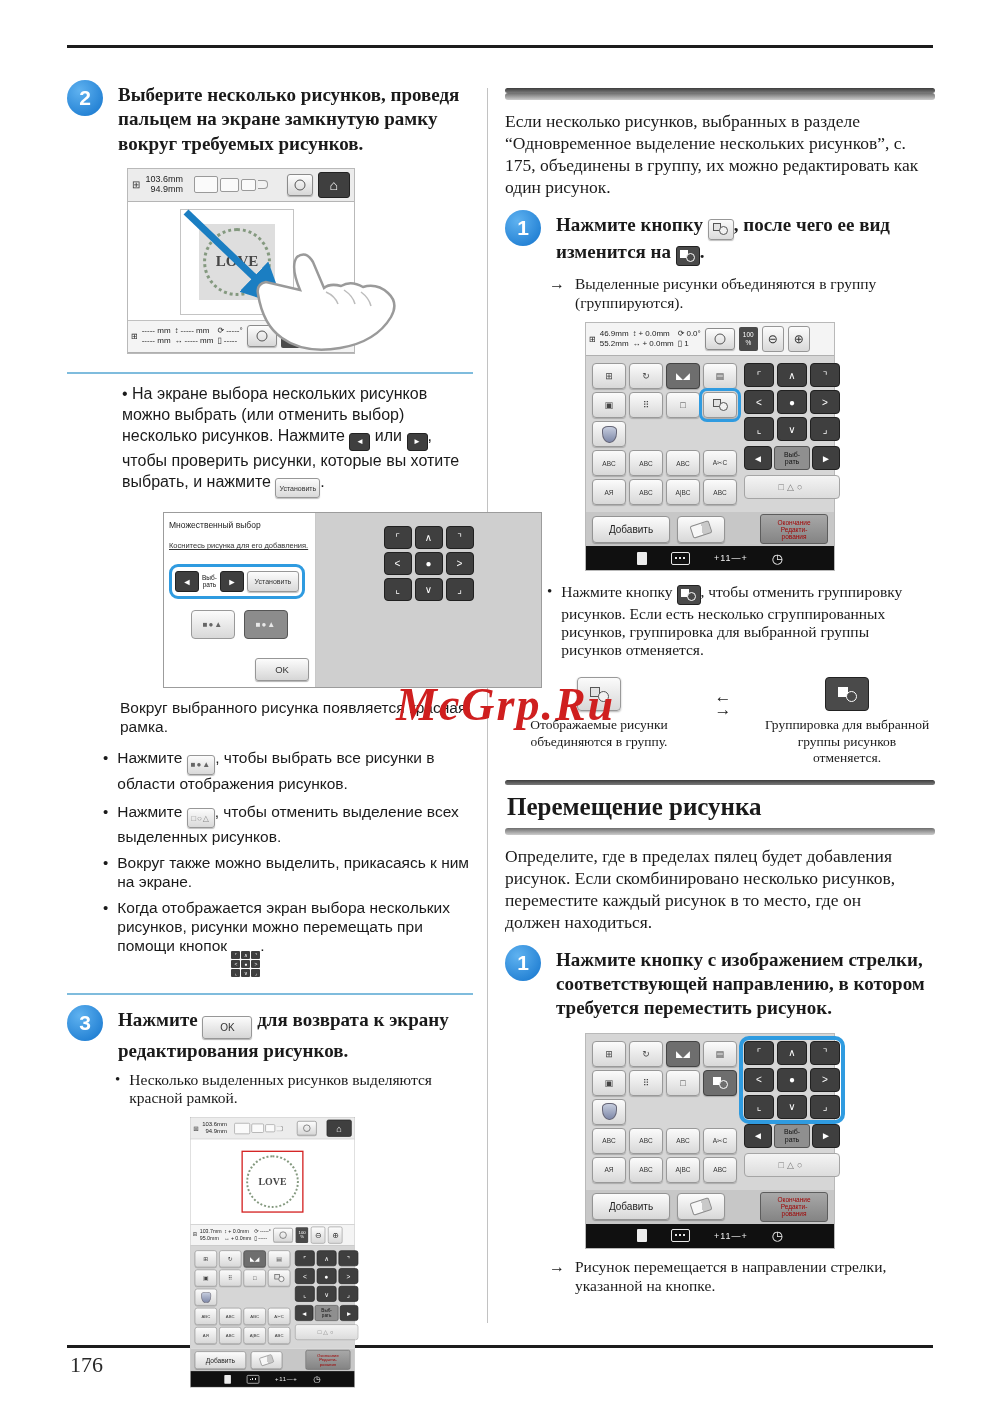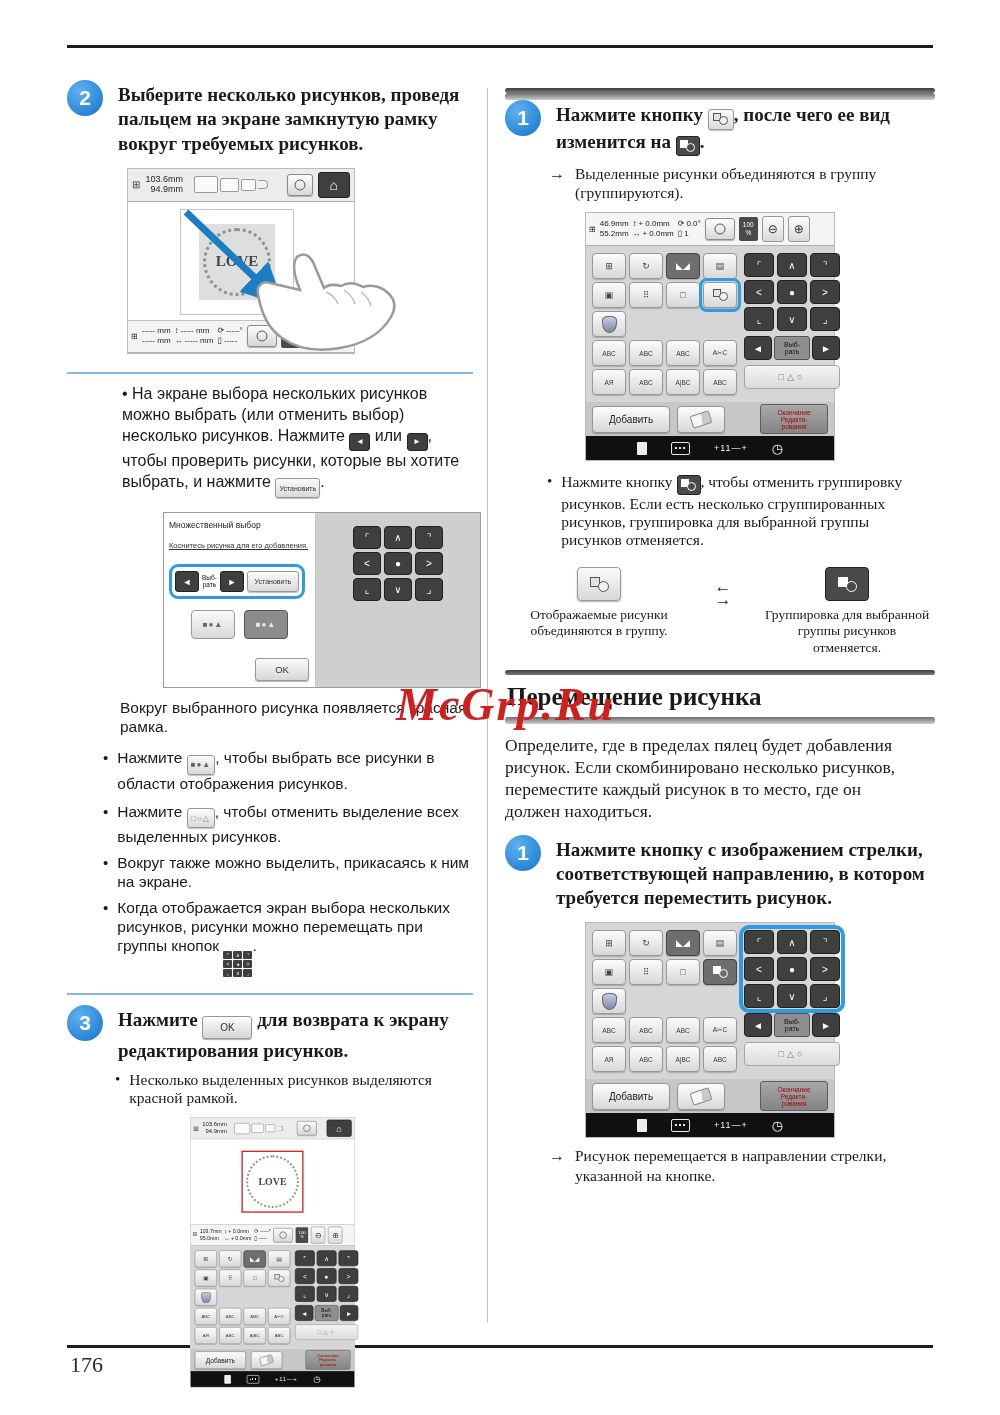--- a/index.html
+++ b/index.html
@@ -122,21 +122,21 @@
   .v-pad .tb-group .ic-group::after{border-color:#fff;background:#6e6e6e;}
 
   
   #shotD{width:228px;margin:12px 0 0 60px;position:relative;}
   #shotD .canvas{height:118px;}
   #selrect{position:absolute;left:52px;top:7px;width:112px;height:104px;border:1px solid #c4c4c4;display:flex;align-items:center;justify-content:center;}
   #selsq{width:76px;height:76px;background:#dedede;display:flex;align-items:center;justify-content:center;}
   #dragsvg{position:absolute;left:0;top:0;z-index:2;}
   #hand{position:absolute;right:-44px;bottom:-34px;z-index:3;}
 
-  #mdialog{width:318px;height:176px;margin:14px 0 0 96px;display:flex;border:1px solid #9c9c9c;background:#7f1d1d;box-sizing:border-box;}
+  #mdialog{width:379px;height:176px;margin:14px 0 0 96px;display:flex;border:1px solid #9c9c9c;background:#7f1d1d;box-sizing:border-box;}
   .md-left{width:152px;background:#fff;border-right:1px solid #c9c9c9;padding:7px 5px;box-sizing:border-box;position:relative;display:flex;flex-direction:column;}
   .md-title{font-size:8.5px;color:#222;}
   .md-prompt{font-size:7.5px;color:#333;margin-top:11px;text-decoration:underline;}
   .md-selframe{margin-top:14px;display:flex;align-items:center;gap:3px;border:3.5px solid #2f9be0;border-radius:9px;padding:4px 3px;width:fit-content;}
   .md-selframe .mini-dark{width:22px;height:19px;font-size:9px;}
   .md-sellab{font-size:6.5px;line-height:1.05;text-align:center;color:#111;}
   .md-setbtn{min-width:44px;height:19px;}
   .md-icons{display:flex;gap:9px;justify-content:center;margin-top:11px;}
   .md-ico1{width:42px;height:27px;background:linear-gradient(#fbfbfb,#d8d8d8);border:1px solid #999;border-radius:4px;display:flex;align-items:center;justify-content:center;}
   .md-ico2{width:42px;height:27px;background:#8c8c8c;border:1px solid #555;border-radius:4px;display:flex;align-items:center;justify-content:center;}
@@ -346,21 +346,21 @@
         <span><span>Нажмите </span><span class="mini-light">
               <span class="shapes-o">□○△</span>
             </span><span>, чтобы отменить выделение всех выделенных рисунков.</span></span>
       </div>
       <div class="bullet" style="margin-top:7px">
         <span class="dot">•</span>
         <span>Вокруг также можно выделить, прикасаясь к ним на экране.</span>
       </div>
       <div class="bullet" style="margin-top:7px">
         <span class="dot">•</span>
-        <span><span>Когда отображается экран выбора нескольких рисунков, рисунки можно перемещать при группы кнопок </span><span class="minipad">
+        <span><span>Когда отображается экран выбора нескольких рисунков, рисунки можно перемещать при помощи кнопок </span><span class="minipad">
               <span>⌜</span>
               <span>∧</span>
               <span>⌝</span>
               <span>&lt;</span>
               <span>●</span>
               <span>&gt;</span>
               <span>⌞</span>
               <span>∨</span>
               <span>⌟</span>
             </span><span>.</span></span>
@@ -577,20 +577,21 @@
 </div>
       </div>
     </div>
   </div>
 
   <div id="rcol">
 
     <div>
       <div class="bar-top"></div>
       <div class="bar-bot"></div>
+      <div class="para">Если несколько рисунков, выбранных в разделе “Одновременное выделение нескольких рисунков”, с. 175, объединены в группу, их можно редактировать как один рисунок.</div>
     </div>
 
     <div class="steprow">
       <div class="badge">1</div>
       <div class="steptext" style="max-width:378px">
         <span>Нажмите кнопку </span><span class="glight">
             <span class="ic-group"></span>
           </span><span>, после чего ее вид изменится на </span><span class="gdark">
             <span class="ic-group"></span>
           </span><span>.</span>

